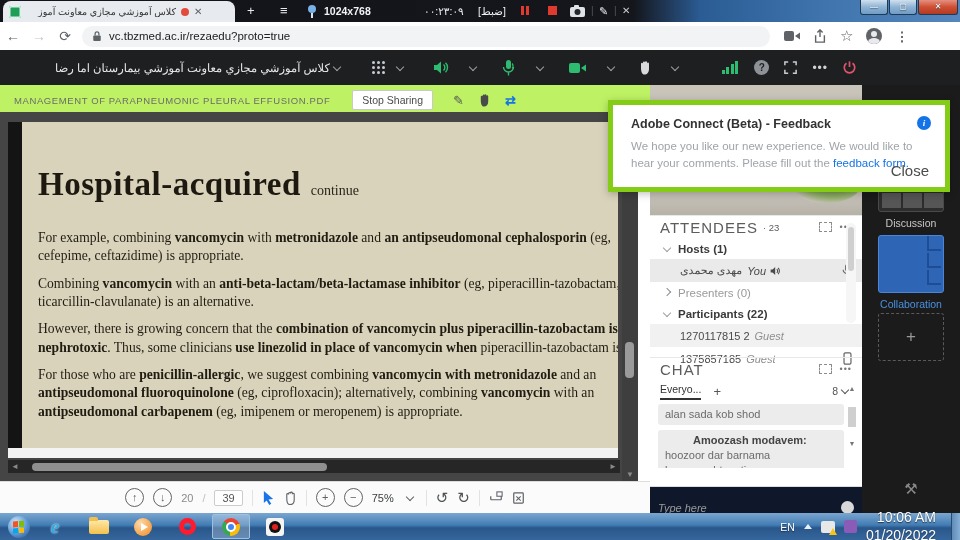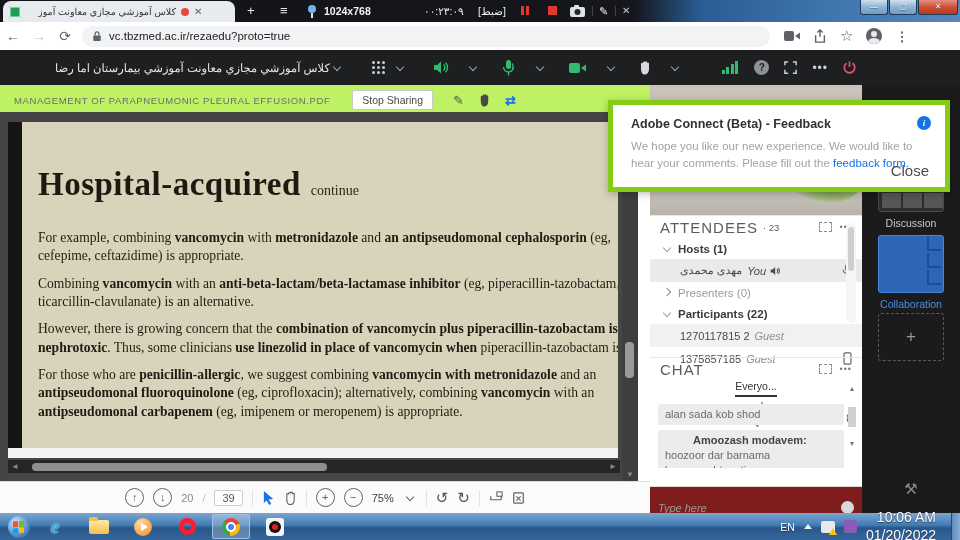--- a/index.html
+++ b/index.html
@@ -96,31 +96,31 @@
   .row { display:flex; align-items:center; height:21px; padding:0 10px; font-size:11.5px; color:#3a3a3a; }
   .row.bold { font-weight:bold; }
   .row.grey { color:#9a9a9a; }
   .entry { display:flex; align-items:center; height:23px; padding:0 10px 0 30px; font-size:11px; color:#4a4a4a; }
   .entry.hl { background:#eaeaea; }
   .entry.hl2 { background:#f1f1f1; }
   .guest { font-style:italic; color:#8e8e8e; margin-left:5px; }
   .right-end { margin-left:auto; display:inline-flex; align-items:center; }
   .att-scroll { position:absolute; left:196px; top:138px; width:10px; height:100px; background:#f6f6f6; border-radius:5px; }
   .att-thumb { position:absolute; left:2px; top:4px; width:6px; height:44px; background:#cfcfcf; border-radius:3px; }
-  .chat-tabs { display:flex; align-items:center; height:22px; padding:0 10px;flex-direction:column; }
+  .chat-tabs { display:flex; align-items:center; height:22px; padding:0 10px; }
   .chat-tab { font-size:10.5px; color:#333; border-bottom:2px solid #333; padding-bottom:3px; }
   .chat-plus { font-size:13px; color:#555; margin-left:12px; }
   .chat-count { margin-left:auto; font-size:10.5px; color:#555; }
   .messages { height:66px; overflow:hidden; padding:2px 18px 0 8px; position:relative; }
   .msg { background:#ececec; border-radius:3px; padding:3px 7px; font-size:11px; color:#6b6b6b; margin-bottom:5px; line-height:1.35; }
   .msg b { color:#444;margin-left:28px; }
   .chat-scroll { position:absolute; left:196px; top:300px; width:12px; height:62px; }
   .cs-arr { position:absolute; left:0; width:12px; text-align:center; font-size:7px; color:#777; }
   .cs-thumb { position:absolute; left:2px; top:22px; width:8px; height:20px; background:#cfcfcf; }
-  .chat-input { position:absolute; left:0; top:401px; width:212px; height:42px; border-top:1px solid #ddd; background:#7f1d1d; display:flex; align-items:center; padding:0 8px; }
+  .chat-input { position:absolute; left:0; top:401px; width:212px; height:42px; border-top:1px solid #ddd; background:#0f172a; display:flex; align-items:center; padding:0 8px; }
   .placeholder { font-size:11px; font-style:italic; color:#9a9a9a; }
   .smiley { margin-left:auto; width:13px; height:13px; border-radius:50%; background:#d8d8d8; }
 
   
   .layouts { left:862px; top:85px; width:98px; height:428px; background:#1b1b1b; }
   .thumb { left:16px; width:66px; border-radius:3px; }
   .t-disc { top:63px; height:64px; background:#2d2d2d; border:1px solid #4a4a4a; }
   .t-disc i { position:absolute; bottom:3px; width:19px; height:15px; background:#565656; }
   .t-lbl { left:0; width:98px; text-align:center; font-size:10.5px; color:#c8c8c8; }
   .t-collab { top:150px; height:58px; background:#2e66b5; border:1px solid #4a86d8; }

